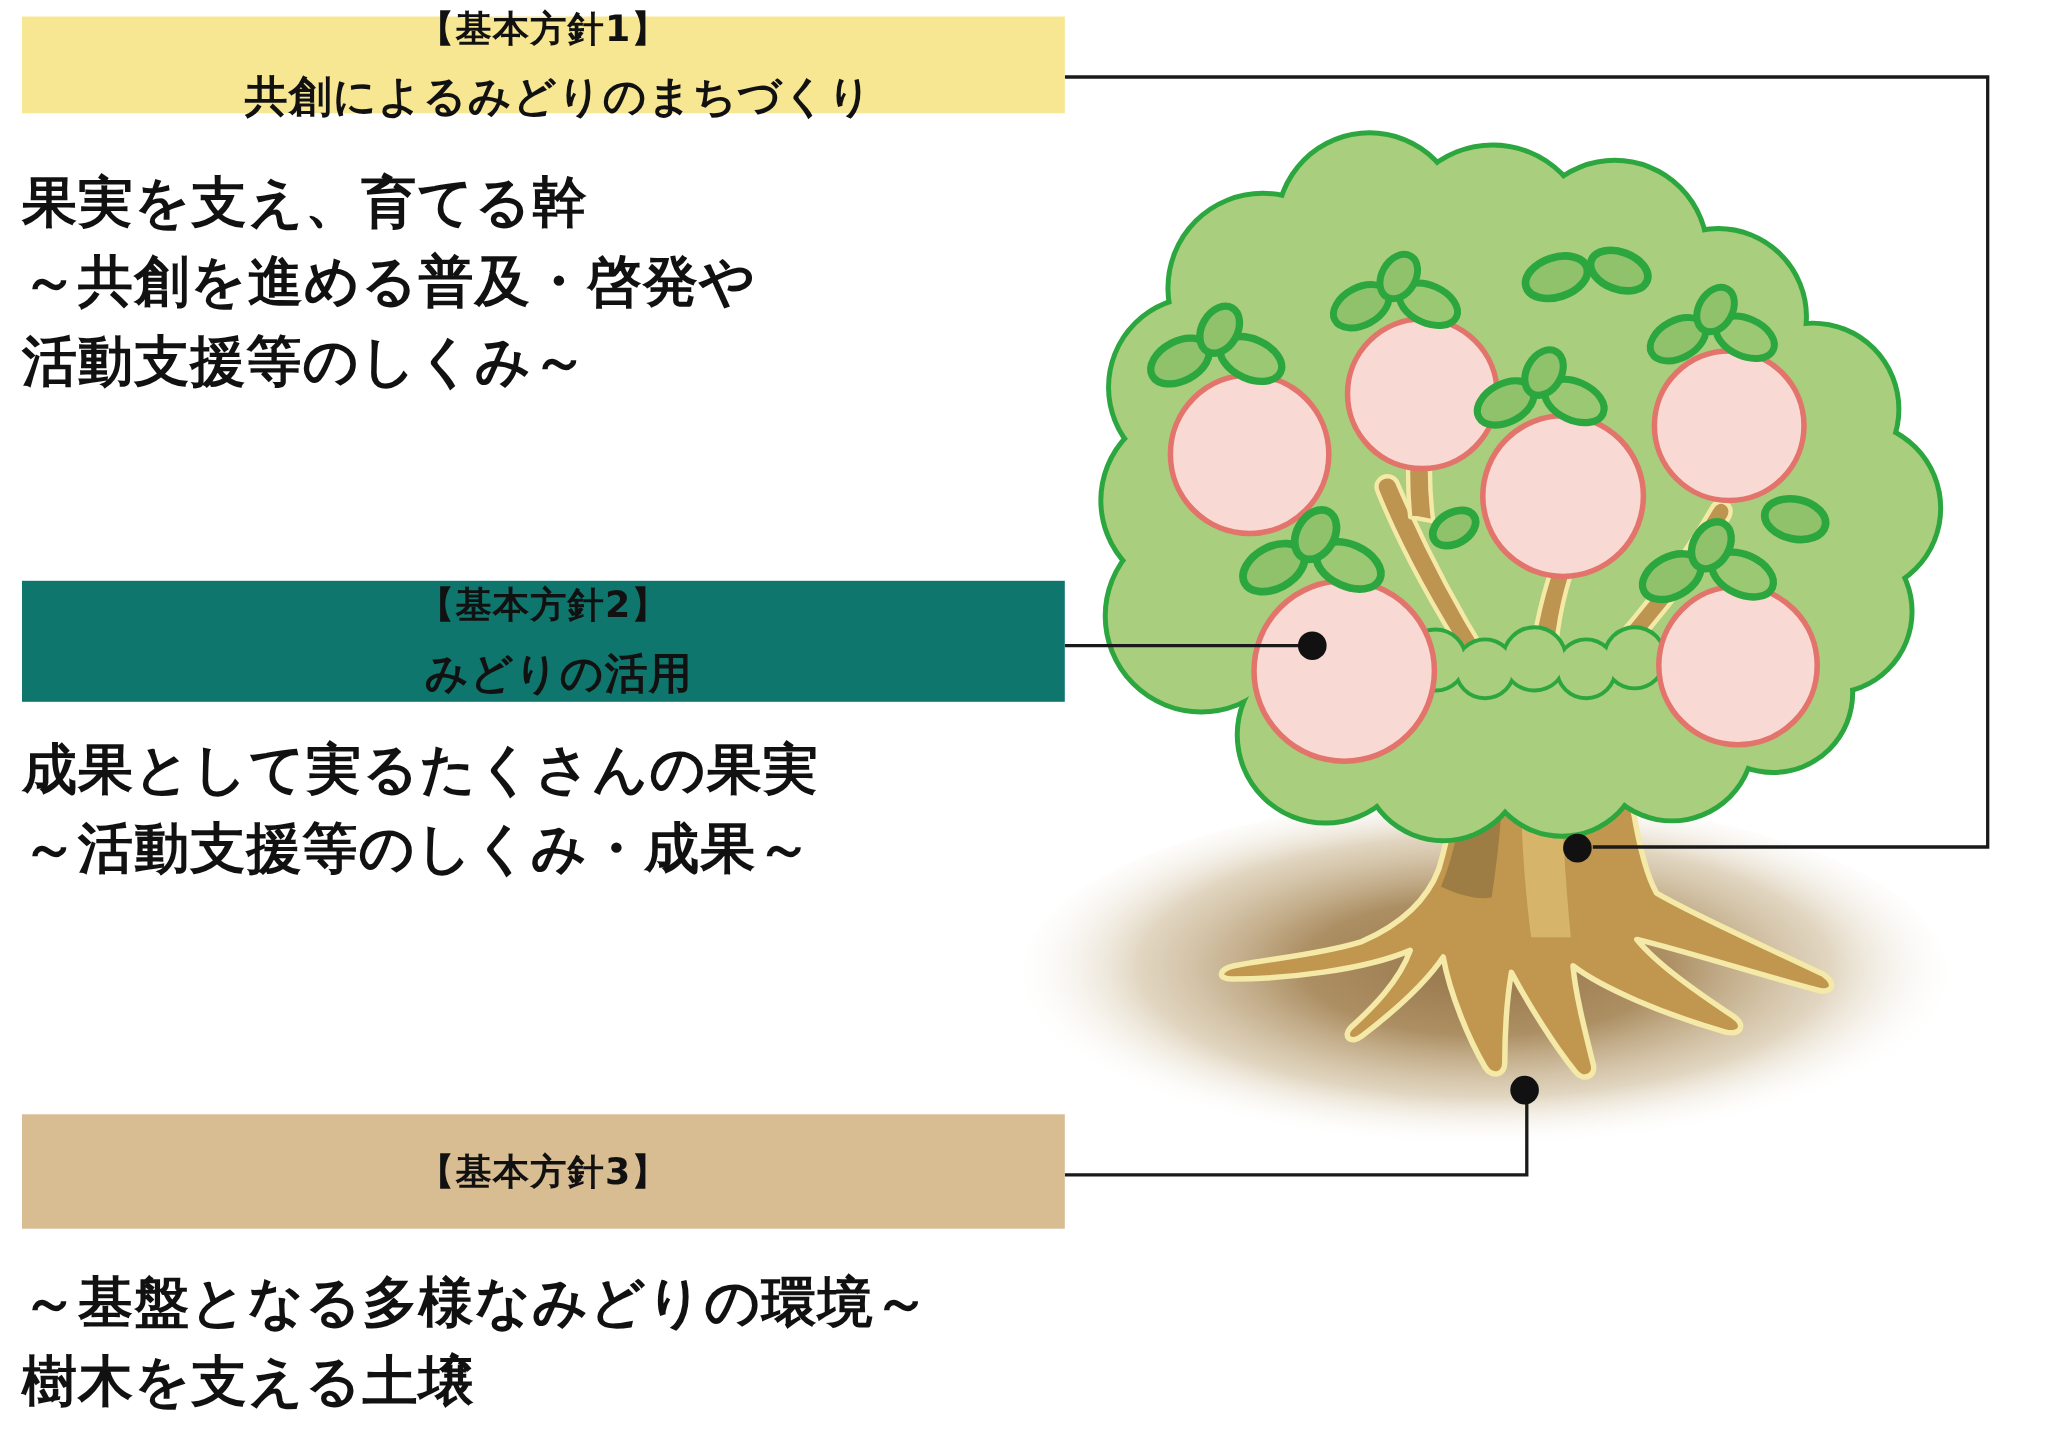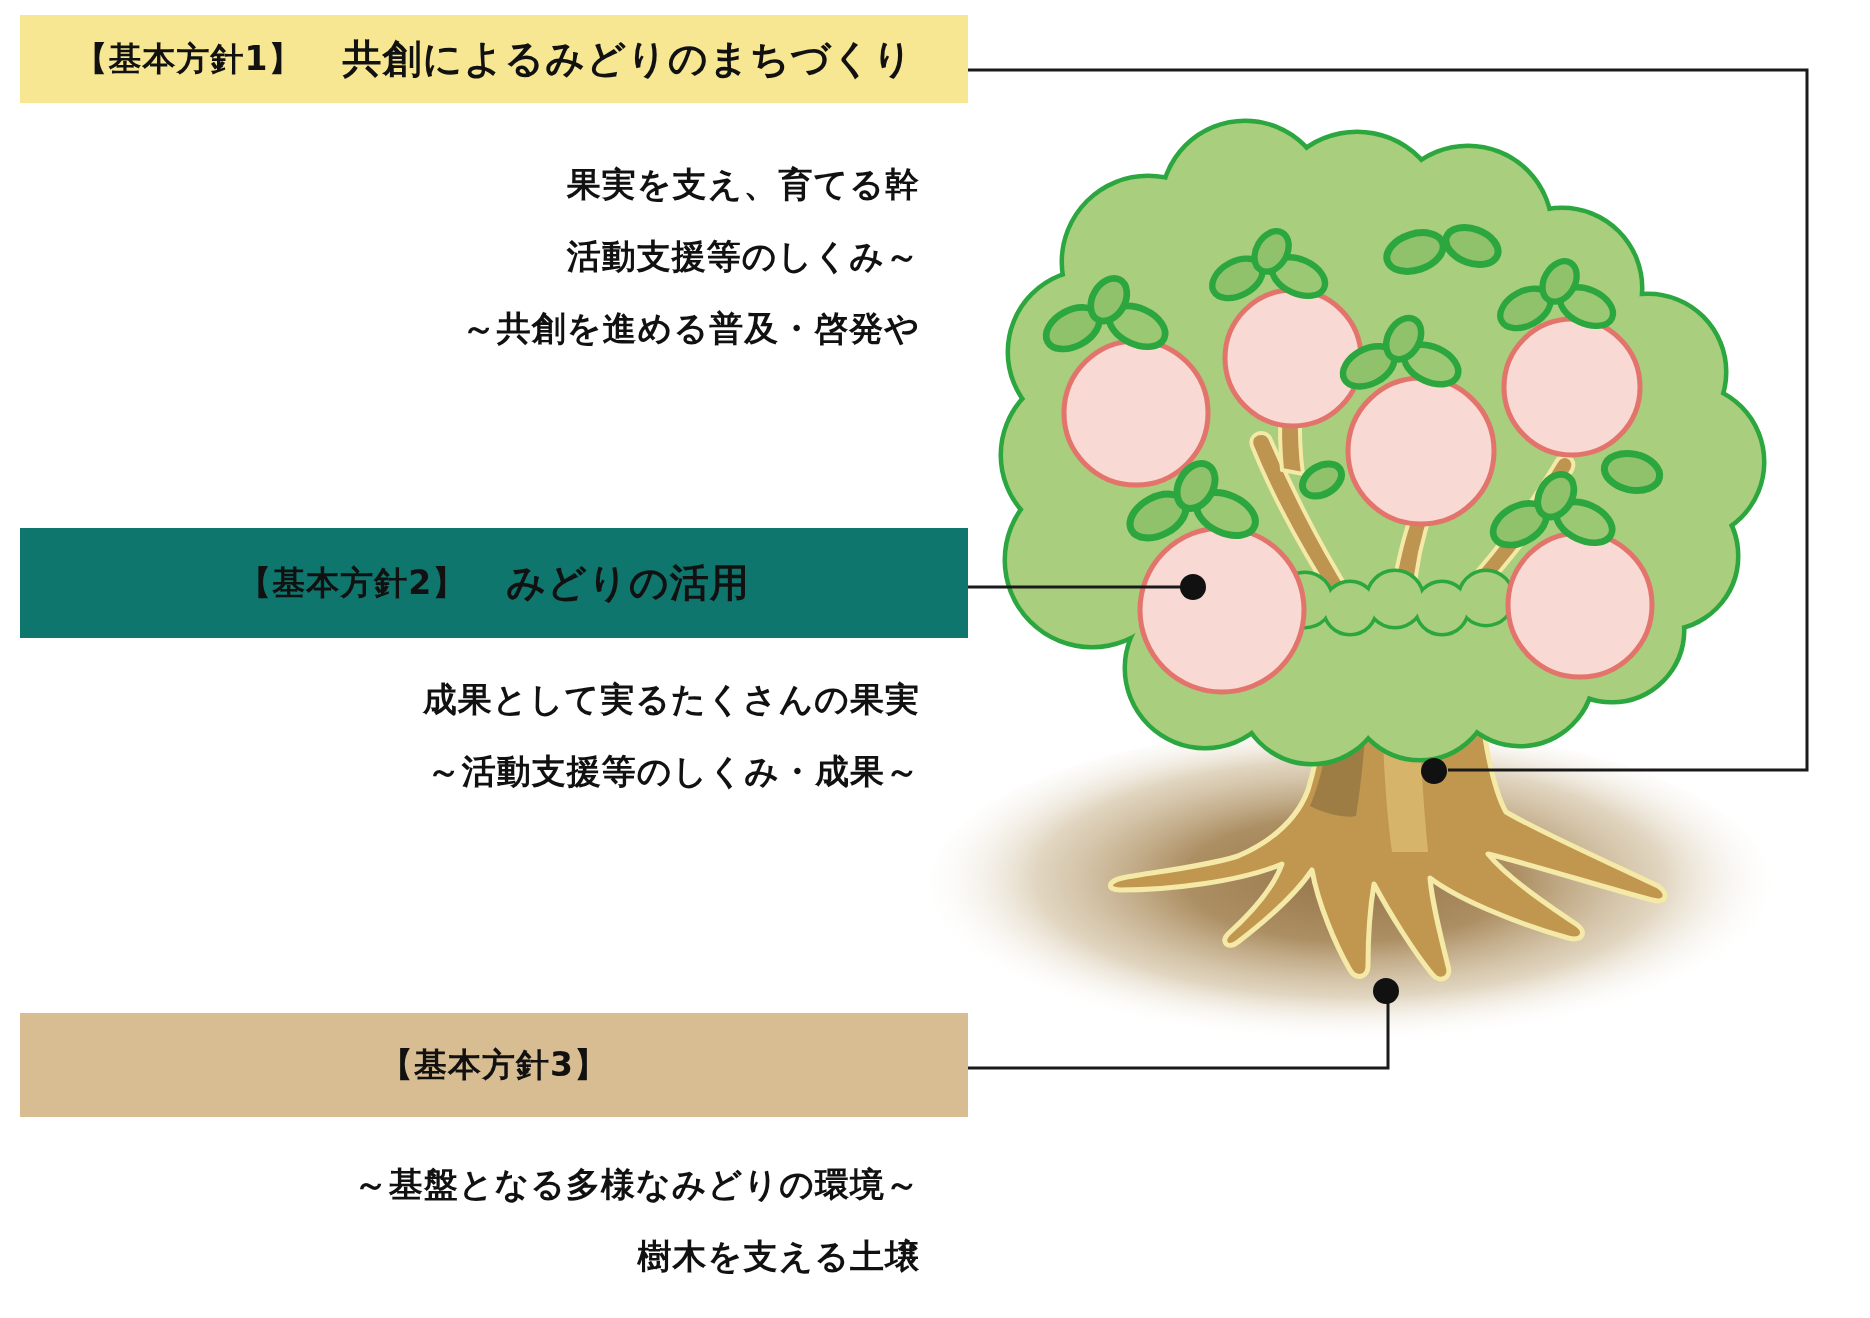--- a/index.html
+++ b/index.html
@@ -13,33 +13,34 @@
   }
   .policy-box{
     position:absolute;
     left:20px;
     width:948px;
     display:flex;
     align-items:center;
     justify-content:center;
     gap:12px;
     white-space:nowrap;
+    flex-direction:column;
   }
   .policy-box .prefix{font-size:33px;font-weight:700;letter-spacing:1px;}
   .policy-box .title{font-size:39px;font-weight:800;letter-spacing:1px;margin-left:28px;}
   .box-1{top:15px;height:88px;}
   .box-2{top:528px;height:110px;}
   .box-3{top:1013px;height:104px;gap:29px;}
   .desc{
     position:absolute;
     left:20px;
     width:900px;
-    text-align:right;
+    text-align:left;
     font-weight:700;
-    font-size:34px;
+    font-size:50px;
     line-height:72px;
     letter-spacing:1px;
     white-space:nowrap;
   }
   .desc-1{top:148px;}
   .desc-2{top:663px;}
   .desc-3{top:1148px;}
   svg.tree-layer{position:absolute;left:0;top:0;}
 </style>
 </head>
@@ -184,22 +185,22 @@
       <circle cx="1386" cy="991" r="13"></circle>
     </g>
   </svg>
 
   <div class="policy-box box-1" style="background: rgb(247, 231, 147);">
     <span class="prefix">【基本方針1】</span>
     <span class="title">共創によるみどりのまちづくり</span>
   </div>
   <div class="desc desc-1">
     <div>果実を支え、育てる幹</div>
+    <div>～共創を進める普及・啓発や</div>
     <div>活動支援等のしくみ～</div>
-    <div>～共創を進める普及・啓発や</div>
   </div>
 
   <div class="policy-box box-2" style="background: #0f766e;">
     <span class="prefix">【基本方針2】</span>
     <span class="title">みどりの活用</span>
   </div>
   <div class="desc desc-2">
     <div>成果として実るたくさんの果実</div>
     <div>～活動支援等のしくみ・成果～</div>
   </div>

